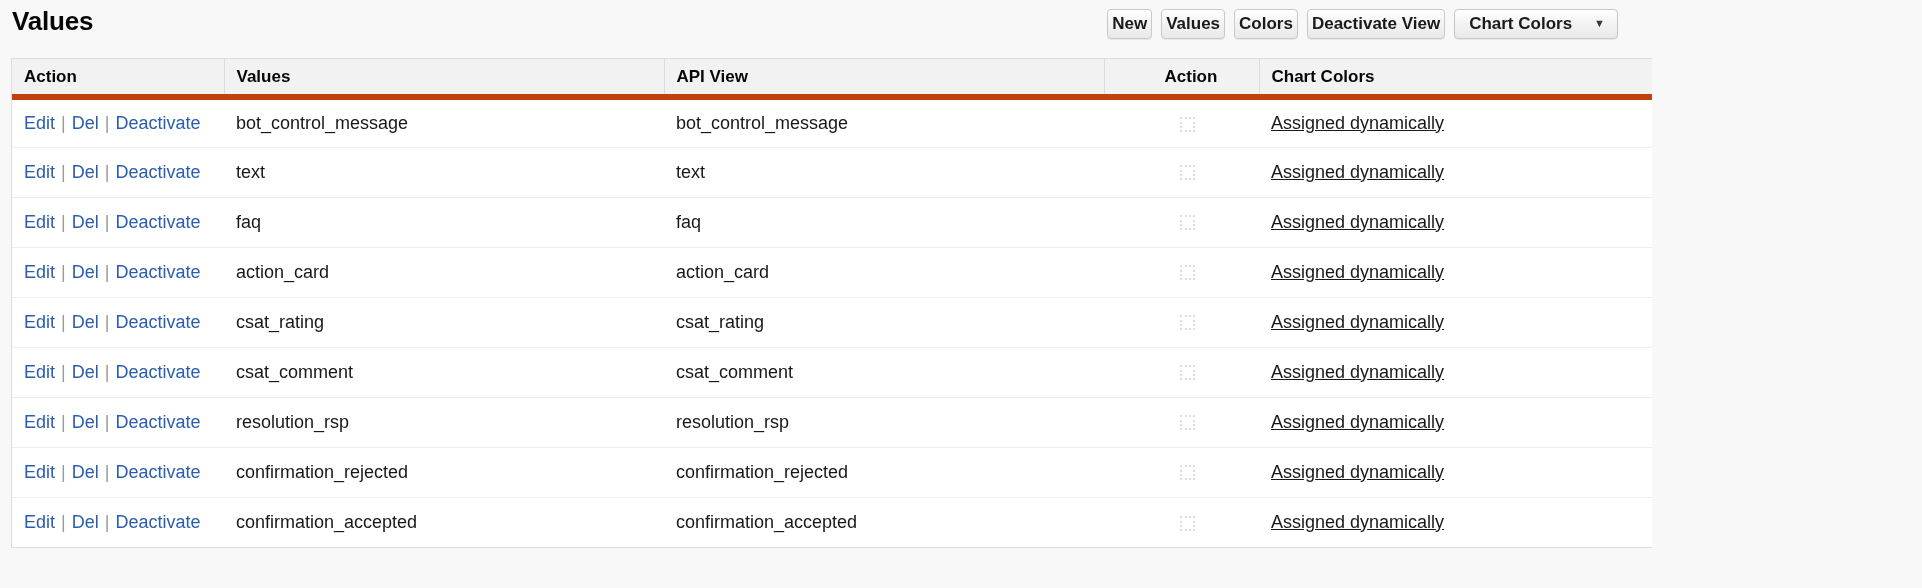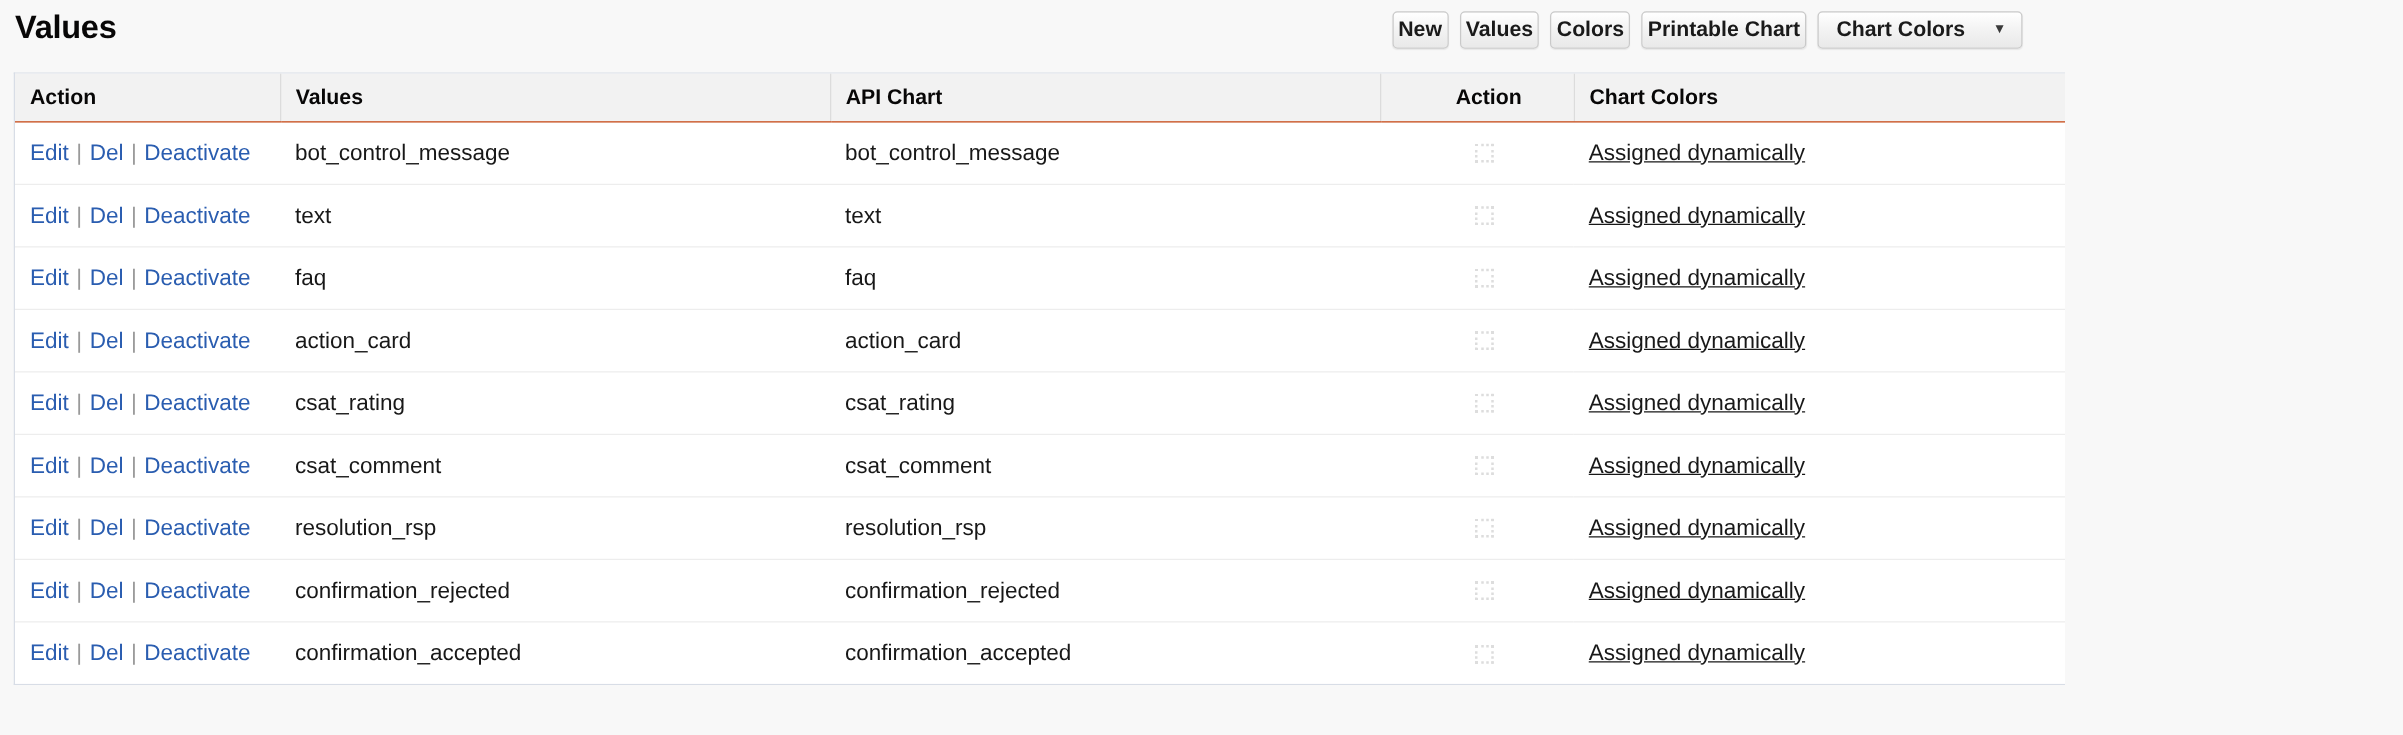--- a/index.html
+++ b/index.html
@@ -93,21 +93,21 @@
     background: #ffffff;
   }
   table.values-table th {
     background: #f2f2f2;
     font-size: 17px;
     font-weight: bold;
     color: #080707;
     text-align: left;
     height: 38px;
     padding: 0 0 0 12px;
-    border-bottom: 1px solid #c2410c;
+    border-bottom: 6px solid #c2410c;
     box-sizing: border-box;
     vertical-align: middle;
   }
   table.values-table th + th {
     border-left: 1px solid #dcdcdc;
   }
   table.values-table td {
     font-size: 18px;
     color: #181818;
     height: 50px;
@@ -166,42 +166,42 @@
 
 <div id="page">
 
   <div class="titlebar">
     <div class="page-title">Values</div>
 
     <div class="toolbar">
       <button class="btn">New</button>
       <button class="btn">Values</button>
       <button class="btn">Colors</button>
-      <button class="btn">Printable Chart</button>
+      <button class="btn">Deactivate View</button>
       <button class="btn btn-dropdown">
         <span>Chart Colors</span>
         <span class="caret">▼</span>
       </button>
     </div>
   </div>
 
   <div class="table-wrap">
     <table class="values-table">
       <colgroup>
         <col class="col-action">
         <col class="col-values">
         <col class="col-api">
         <col class="col-default">
         <col class="col-chart">
       </colgroup>
       <thead>
         <tr>
           <th>Action</th>
           <th>Values</th>
-          <th>API Chart</th>
+          <th>API View</th>
           <th class="th-default"><span>Action</span></th>
           <th>Chart Colors</th>
         </tr>
       </thead>
       <tbody id="table-body">
           <tr>
             <td>
               <div class="actions">
                 <a class="action-link">Edit</a>
                 <span class="sep">|</span>

